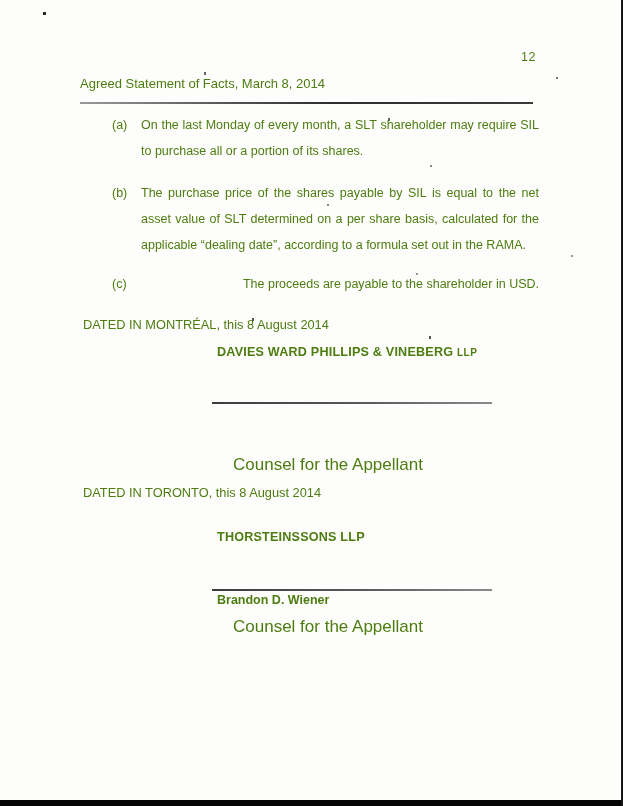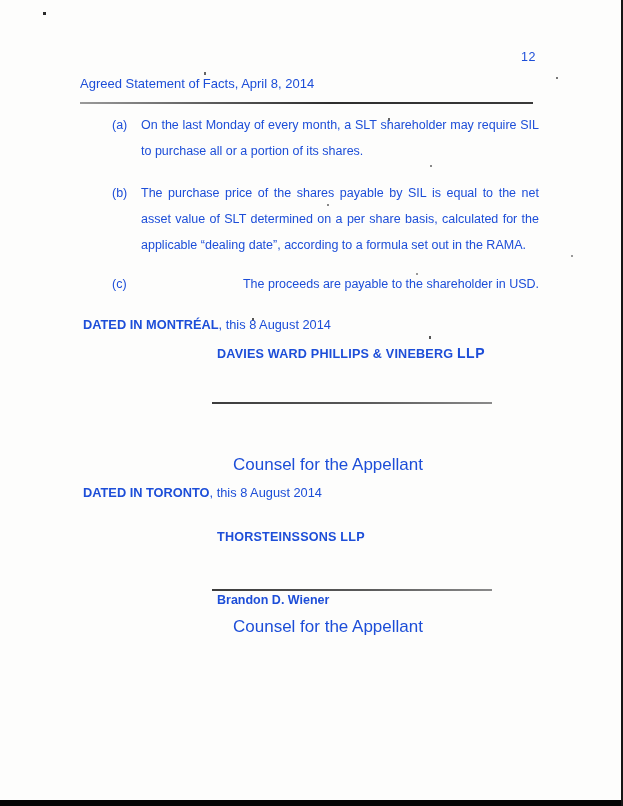--- a/index.html
+++ b/index.html
@@ -1,42 +1,42 @@
 <!DOCTYPE html>
 <html><head>
 <meta charset="utf-8">
 <style>
   html,body { margin:0; padding:0; }
   .page {
     position:relative;
     width:623px; height:806px;
     background:#fdfdfc;
     font-family:"Liberation Sans", sans-serif;
-    color:#1d4ed8;
+    color:#4d7c0f;
     overflow:hidden;
   }
   .abs { position:absolute; }
 
   .page-number { top:50px; left:521px; font-size:12.5px; letter-spacing:0.5px; }
   .doc-header  { top:76px; left:80px;  font-size:13px; }
   .header-rule {
     top:102px; left:80px; width:453px; height:2px;
     background:linear-gradient(to right,#9a9a9a,#5a5a5a 30%,#2e2e2e 55%,#3a3a3a);
   }
 
   .list-item { left:112px; width:427px; display:flex; font-size:12.5px; }
   .list-item .item-label { width:29px; flex:none; line-height:26px; }
   .list-item .item-text  { flex:1; text-align:justify; line-height:26px; }
   .list-item.single .item-text { text-align:right; }
 
   .dated-line { left:83px; font-size:12.8px; }
-  .dated-city { font-weight:bold; }
+  .dated-city { font-weight:normal; }
 
   .firm-line { left:217px; font-size:12.6px; font-weight:bold; letter-spacing:0.2px; }
-  .firm-suffix { font-size:14px; letter-spacing:0.6px; }
+  .firm-suffix { font-size:10px; letter-spacing:0.6px; }
 
   .sig-rule {
     left:212px; width:280px; height:2px;
     background:linear-gradient(to right,#3c3c3c,#5a5a5a 55%,#8a8a8a);
   }
   .signatories { left:217px; font-size:12.5px; font-weight:bold; line-height:13px; }
   .role-line   { left:233px; font-size:17px; }
 
   .bottom-bar { left:0; bottom:0; width:623px; height:6px; background:#050505; }
   .right-edge { top:0; right:0; width:2px; height:806px; background:#161616; }
@@ -53,21 +53,21 @@
   <div class="speck" style="top:77px;left:556px;width:2px;height:2px;background:#777;"></div>
   <div class="speck" style="top:118px;left:388px;width:2px;height:3px;background:#666;"></div>
   <div class="speck" style="top:165px;left:430px;width:2px;height:2px;background:#888;"></div>
   <div class="speck" style="top:204px;left:327px;width:2px;height:2px;background:#888;"></div>
   <div class="speck" style="top:255px;left:571px;width:2px;height:2px;background:#999;"></div>
   <div class="speck" style="top:273px;left:416px;width:2px;height:2px;background:#999;"></div>
   <div class="speck" style="top:318px;left:252px;width:2px;height:3px;background:#555;"></div>
   <div class="speck" style="top:336px;left:429px;width:2px;height:3px;background:#555;"></div>
 
   <div class="abs page-number">12</div>
-  <div class="abs doc-header">Agreed Statement of Facts, April 8, 2014</div>
+  <div class="abs doc-header">Agreed Statement of Facts, March 8, 2014</div>
   <div class="abs header-rule"></div>
 
   <div class="abs list-item" style="top:112px;">
     <div class="item-label">(a)</div>
     <div class="item-text">On the last Monday of every month, a SLT shareholder may require SIL to purchase all or a portion of its shares.</div>
   </div>
   <div class="abs list-item" style="top:180px;">
     <div class="item-label">(b)</div>
     <div class="item-text">The purchase price of the shares payable by SIL is equal to the net asset value of SLT determined on a per share basis, calculated for the applicable “dealing date”, according to a formula set out in the RAMA.</div>
   </div>

